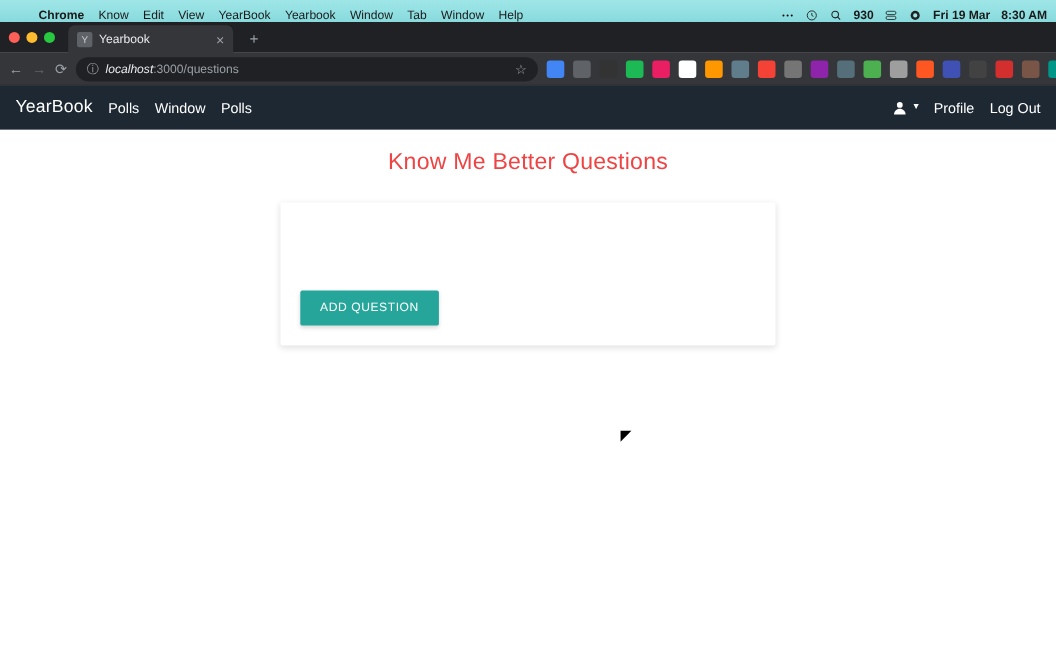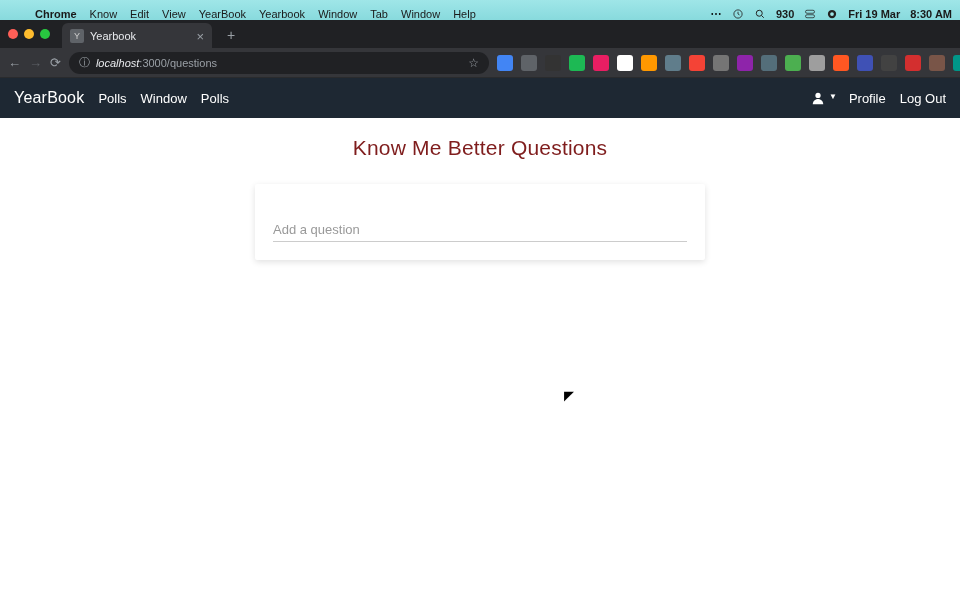--- a/index.html
+++ b/index.html
@@ -37,21 +37,21 @@
     
     .appnav { height: 40px; background: #1e2833; display: flex; align-items: center; padding: 0 14px; color: #fff; font-size: 13px; }
     .appnav .brand { font-weight: 500; font-size: 16px; margin-right: 14px; letter-spacing: 0.2px; }
     .appnav .link { margin-right: 14px; font-size: 13px; color: #fff; }
     .appnav .spacer { flex: 1; }
     .appnav .usericon { display: inline-flex; align-items: center; margin-right: 12px; }
     .appnav .caret { font-size: 8px; margin-left: 3px; position: relative; top: -2px;}
 
     
     .page { background: #fff; height: calc(600px - 20px - 28px - 30px - 40px); display: flex; flex-direction: column; align-items: center; padding-top: 18px; }
-    .page h1 { font-size: 21px; font-weight: 500; color: #7f1d1d; letter-spacing: 0.2px; }
+    .page h1 { font-size: 21px; font-weight: 500; color: #ef4444; letter-spacing: 0.2px; }
     .card { width: 450px; background: #fff; box-shadow: 0 2px 6px rgba(0,0,0,0.12); margin-top: 24px; padding: 34px 18px 18px 18px; border-radius: 2px; }
     .inputline { border: none; border-bottom: 1px solid #ccc; width: 100%; font-size: 13px; padding: 4px 0; color: #555; outline: none; }
     .inputline::placeholder { color: #999; }
     .addbtn { margin-top: 28px; background: #26a69a; color: #fff; border: none; padding: 10px 18px; font-size: 11px; letter-spacing: 0.5px; border-radius: 2px; box-shadow: 0 2px 4px rgba(0,0,0,0.15); cursor: pointer; }
     .empty { margin-top: 28px; color: #888; font-size: 13px; }
 
     .cursor { position: absolute; left: 564px; top: 388px; font-size: 13px; color: #000; pointer-events: none; }
   </style>
 </head>
 <body>
@@ -169,18 +169,18 @@
       </svg>
     <span class="caret">▼</span>
   </span>
   <span class="link">Profile</span>
   <span class="link" style="margin-right:0">Log Out</span>
 </div>
 
 <div class="page">
   <h1>Know Me Better Questions</h1>
   <div class="card">
-    <input class="inputline" placeholder="Add a question" style="">
     <br>
+    <button class="addbtn">ADD QUESTION</button>
   </div>
 </div>
 
 <div class="cursor">◤</div>
 
 </body></html>

